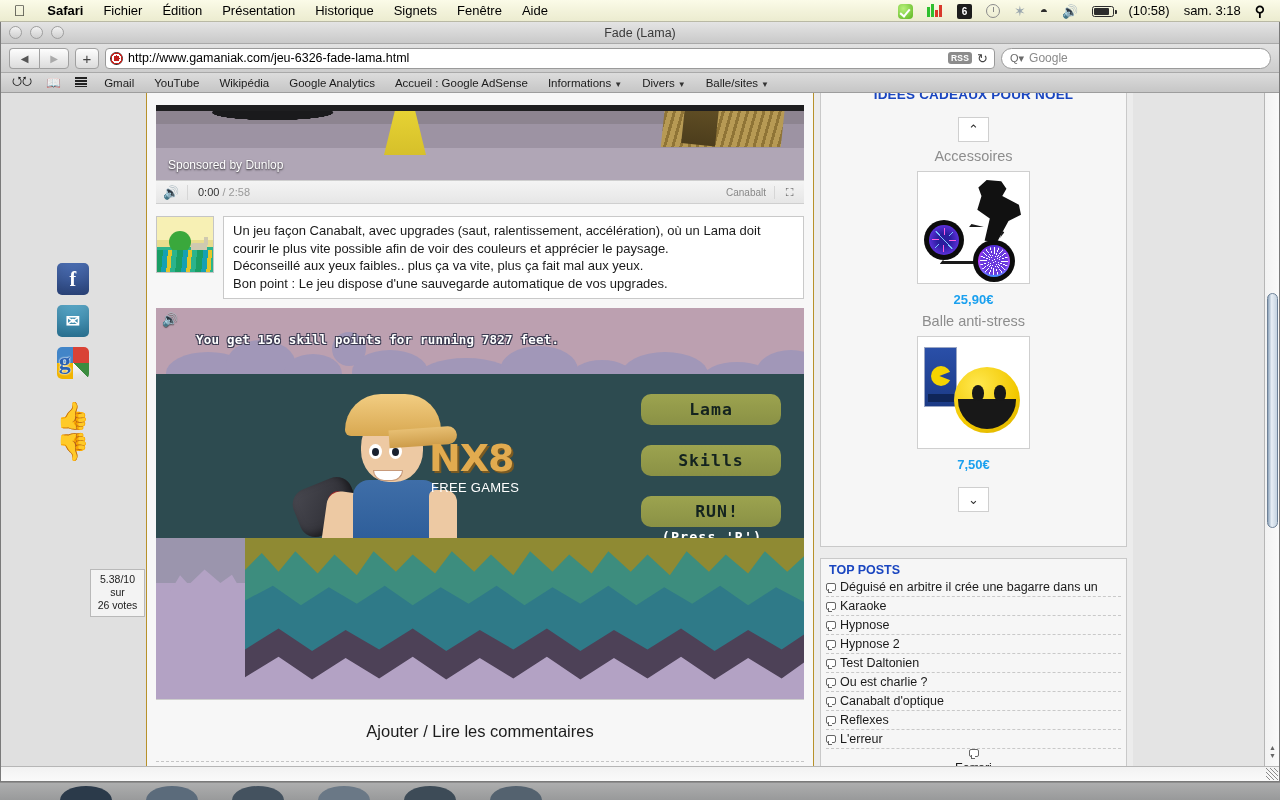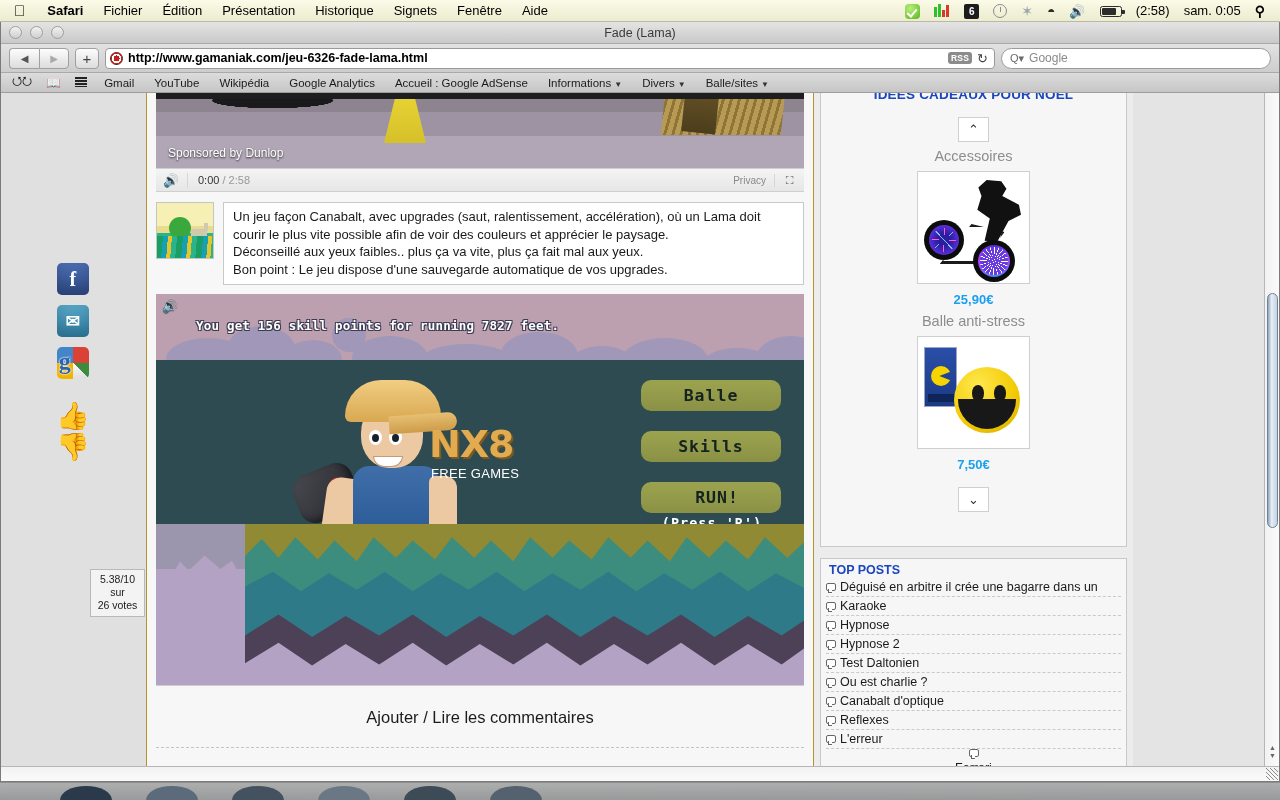--- a/index.html
+++ b/index.html
@@ -114,21 +114,21 @@
     flex: 1 1 auto; height: 21px; background:#fff;
     border:1px solid #9a9a9a; border-radius:4px;
     display:flex;align-items:center; padding: 0 4px; gap:5px; min-width:0;
   }
   .favicon {
     width:13px;height:13px;border-radius:50%;
     background: radial-gradient(circle at 50% 50%, #c2211c 0 3px, #fff 3px 4.5px, #c2211c 4.5px 6px, #2b2b2b 6px);
     flex:none;
   }
   #urlfield .urltext {
-    font-size:12.5px; color:#000; white-space:nowrap; overflow:hidden; flex:1;font-weight:bold;
+    font-size:12.5px; color:#000; white-space:nowrap; overflow:hidden; flex:1;
   }
   .rssbadge {
     background:#8c8c8c; color:#fff; font-size:8.5px; font-weight:bold;
     border-radius:3px; padding:1px 3px; letter-spacing:.2px;
   }
   .reload { font-size:13px; color:#444; padding-right:2px; }
   #searchfield {
     width: 270px; height:21px; background:#fff; border:1px solid #9a9a9a;
     border-radius:11px; display:flex; align-items:center; padding:0 8px; gap:5px; flex:none;
   }
@@ -192,21 +192,21 @@
   .ratingbox {
     position:absolute; left:89px; top:476px; width:55px;
     background:#f3f3f3; border:1px solid #b9b9b9;
     font-size:10.5px; color:#222; text-align:center; padding:3px 2px 4px;
     line-height:13px;
   }
 
   
   #center { width: 666px; flex:none; background:#f7f7f7; position:relative; }
 
-  .video-wrap { width:648px; margin:0 auto; padding-top:0; }
+  .video-wrap { width:648px; margin:12px auto; padding-top:0; }
   .video-frame {
     width: 648px; height: 75px; position:relative; overflow:hidden;
     background: #a9a0b4;
   }
   .vid-bg {
     position:absolute; inset:0;
     background:
       radial-gradient(ellipse at 18% 10%, #1a1a1c 0 60px, transparent 61px),
       linear-gradient(to bottom, #8d8490 0 26%, #9d93a3 26% 58%, #b0a6b6 58% 100%);
   }
@@ -576,22 +576,22 @@
         <i style="height:7px;background:#d9392b"></i>
           <i style="height:12px;background:#d9392b"></i>
       </span>
     </span>
     <span class="mi"><span class="ico-num stat-ico">6</span></span>
     <span class="mi"><span class="ico-clock stat-ico"></span></span>
     <span class="mi"><span class="ico-bt stat-ico">✶</span></span>
     <span class="mi"><span class="ico-wifi stat-ico">◓</span></span>
     <span class="mi"><span class="ico-vol stat-ico">🔊</span></span>
     <span class="mi"><span class="ico-batt stat-ico"><i></i></span></span>
-    <span class="mi">(2:58)</span>
-    <span class="mi">sam. 0:05</span>
+    <span class="mi">(10:58)</span>
+    <span class="mi">sam. 3:18</span>
     <span class="mi"><span class="ico-srch stat-ico">⚲</span></span>
   </span>
 </div>
 
 <div id="window">
 
   <div id="titlebar">
     <div class="traffic">
       <span></span>
       <span></span>
@@ -666,21 +666,21 @@
             <div class="vid-dark-top"></div>
             <div class="sponsored">Sponsored by Dunlop</div>
           </div>
           <div class="video-bar">
             <span class="vol">🔊</span>
             <span class="time">
               <span>0:00</span>
               <span class="sep">/</span>
               <span class="sep">2:58</span>
             </span>
-            <span class="privacy">Privacy</span>
+            <span class="privacy">Canabalt</span>
             <span class="full">⛶</span>
           </div>
         </div>
 
         <div class="desc-row">
           <div class="desc-thumb">
             <span class="dt-hill"></span>
             <span class="dt-lama"></span>
             <span class="dt-ground"></span>
           </div>
@@ -720,21 +720,21 @@
               <span class="boy-armR"></span>
               <span class="boy-head"></span>
               <span class="boy-mouth"></span>
               <span class="boy-eye l"></span>
               <span class="boy-eye r"></span>
               <span class="boy-cap"></span>
               <span class="boy-brim"></span>
               <span class="nx8-txt">NX8</span>
               <span class="free-txt">FREE GAMES</span>
             </div>
-            <div class="gbtn b1">Balle</div>
+            <div class="gbtn b1">Lama</div>
             <div class="gbtn b2">Skills</div>
             <div class="gbtn b3">RUN!</div>
             <div class="press">(Press 'R')</div>
           </div>
 
           <div class="game-land">
             <div class="land-left"></div>
             <div class="land-band">
               <div class="lb lb1"></div>
               <div class="lb lb2"></div>

